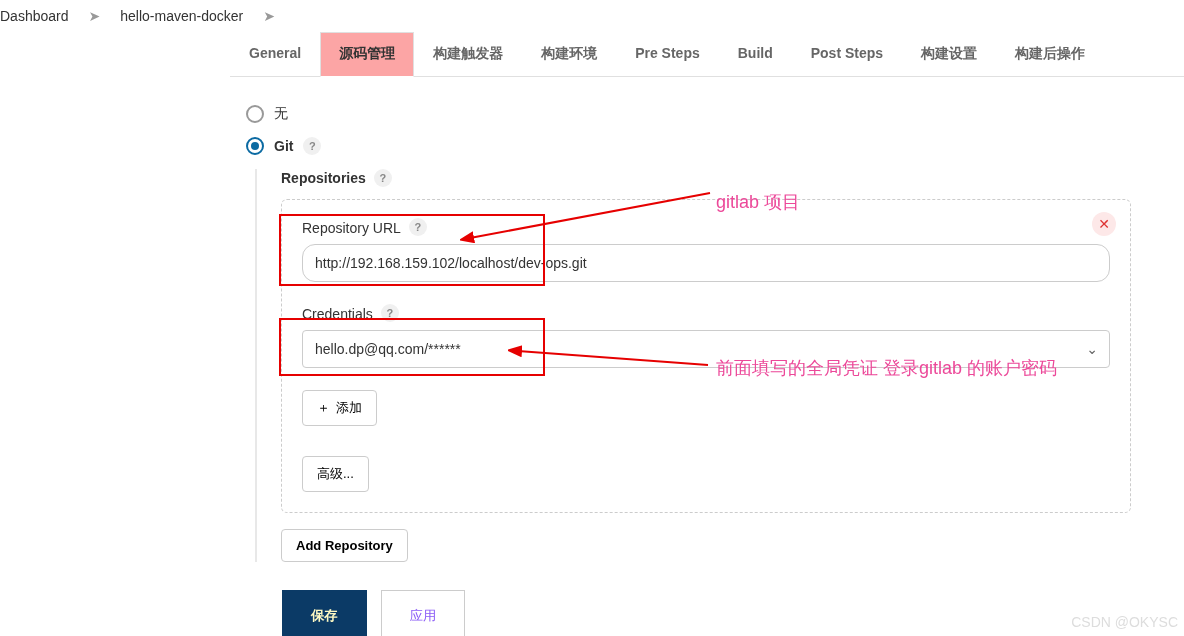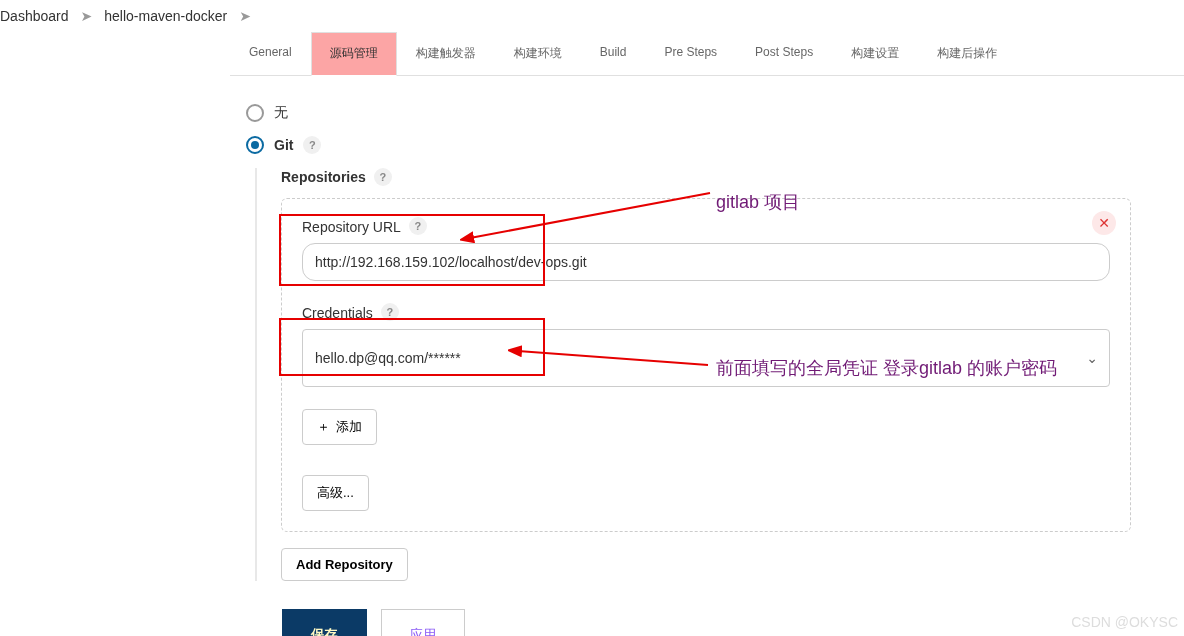--- a/index.html
+++ b/index.html
@@ -1,65 +1,65 @@
 <!DOCTYPE html>
 <html><head>
 <meta charset="utf-8">
 <style>
 * { box-sizing: border-box; margin: 0; padding: 0; }
 body { font-family: -apple-system, BlinkMacSystemFont, "Segoe UI", Arial, sans-serif; font-size: 14px; color: #333; background: #fff; width: 1184px; height: 636px; overflow: hidden; position: relative; }
-.breadcrumb { padding: 8px 0 8px 0; font-size: 14px; color: #333; display: flex; align-items: center; gap: 12px; }
+.breadcrumb { padding: 8px 0 8px 0; font-size: 14px; color: #333; display: flex; align-items: center; gap: 20px; }
 .breadcrumb .sep { color: #999; }
 .breadcrumb a { color: #333; text-decoration: none; }
 .main { margin-left: 230px; }
 .tabs { display: flex; border-bottom: 1px solid #e0e0e0; }
-.tab { padding: 12px 18px; color: #666; cursor: pointer; font-size: 12px; border: 1px solid transparent; }
+.tab { padding: 12px 18px; color: #666; cursor: pointer; font-size: 14px; border: 1px solid transparent; font-weight: bold; }
 .tab.active { color: #333; border: 1px solid #e0e0e0; border-bottom: 1px solid #fff; background: #fca5a5; margin-bottom: -1px; }
 .content { padding: 28px 0 0 16px; }
 .radio-row { display: flex; align-items: center; gap: 10px; margin-bottom: 14px; }
 .radio { width: 18px; height: 18px; border: 2px solid #999; border-radius: 50%; display: inline-flex; align-items: center; justify-content: center; }
 .radio.selected { border-color: #0b6aa2; }
 .radio.selected::after { content: ""; width: 8px; height: 8px; background: #0b6aa2; border-radius: 50%; }
 .help { width: 18px; height: 18px; border-radius: 50%; background: #f0f0f0; color: #888; display: inline-flex; align-items: center; justify-content: center; font-size: 11px; font-weight: bold; cursor: pointer; }
 .left-bar { border-left: 2px solid #e8e8e8; margin-left: 9px; padding-left: 24px; }
 .section-label { font-weight: 600; font-size: 14px; margin-bottom: 12px; display: flex; align-items: center; gap: 8px; }
 .repo-box { border: 1px dashed #ccc; border-radius: 6px; padding: 18px 20px 20px 20px; position: relative; width: 850px; }
 .close-btn { position: absolute; right: 14px; top: 12px; width: 24px; height: 24px; border-radius: 50%; background: #fde8e8; color: #d33; display: flex; align-items: center; justify-content: center; font-size: 14px; cursor: pointer; }
 .field-label { font-size: 14px; display: flex; align-items: flex-end; gap: 8px; margin-bottom: 8px; }
 .text-input { width: 100%; padding: 10px 12px; border: 1px solid #ccc; border-radius: 13px; font-size: 14px; color: #333; }
 .select-wrap { position: relative; width: 100%; }
-.select-input { width: 100%; padding: 20px 12px; border: 1px solid #ccc; border-radius: 4px; font-size: 14px; color: #333; background: #fff; appearance: none; }
+.select-input { width: 100%; padding: 10px 12px; border: 1px solid #ccc; border-radius: 4px; font-size: 14px; color: #333; background: #fff; appearance: none; }
 .chev { position: absolute; right: 12px; top: 50%; transform: translateY(-50%); pointer-events: none; color: #666; }
 .btn { display: inline-flex; align-items: center; gap: 6px; padding: 8px 14px; border: 1px solid #ccc; border-radius: 4px; background: #fff; font-size: 13px; cursor: pointer; }
 .btn-primary { background: #0b3a66; color: #fef9c3; border: 1px solid #0b3a66; font-weight: 600; padding: 16px 28px; margin-left: 36px; }
 .btn-plain { background: #fff; color: #8b5cf6; border: 1px solid #ccc; padding: 10px 28px; }
 .bottom-bar { margin-top: 28px; display: flex; gap: 14px; padding-left: 0; }
 .highlight-red { position: absolute; border: 2px solid #e60000; pointer-events: none; }
-.ann-text { position: absolute; color: #701a75; font-size: 18px; pointer-events: none; }
+.ann-text { position: absolute; color: #ec4899; font-size: 18px; pointer-events: none; }
 .arrow { position: absolute; pointer-events: none; }
 .watermark { position: absolute; right: 6px; bottom: 6px; color: #ddd; font-size: 14px; }
 </style>
 </head>
 <body>
 
 <div class="breadcrumb">
   <a href="#">Dashboard</a>
   <span class="sep">➤</span>
   <a href="#">hello-maven-docker</a>
   <span class="sep">➤</span>
 </div>
 
 <div class="main">
   <div class="tabs">
     <div class="tab">General</div>
     <div class="tab active">源码管理</div>
     <div class="tab">构建触发器</div>
     <div class="tab">构建环境</div>
+    <div class="tab">Pre Steps</div>
     <div class="tab">Build</div>
-    <div class="tab">Pre Steps</div>
     <div class="tab">Post Steps</div>
     <div class="tab">构建设置</div>
     <div class="tab">构建后操作</div>
   </div>
 
   <div class="content">
     <div class="radio-row">
       <span class="radio"></span>
       <span>无</span>
     </div>

